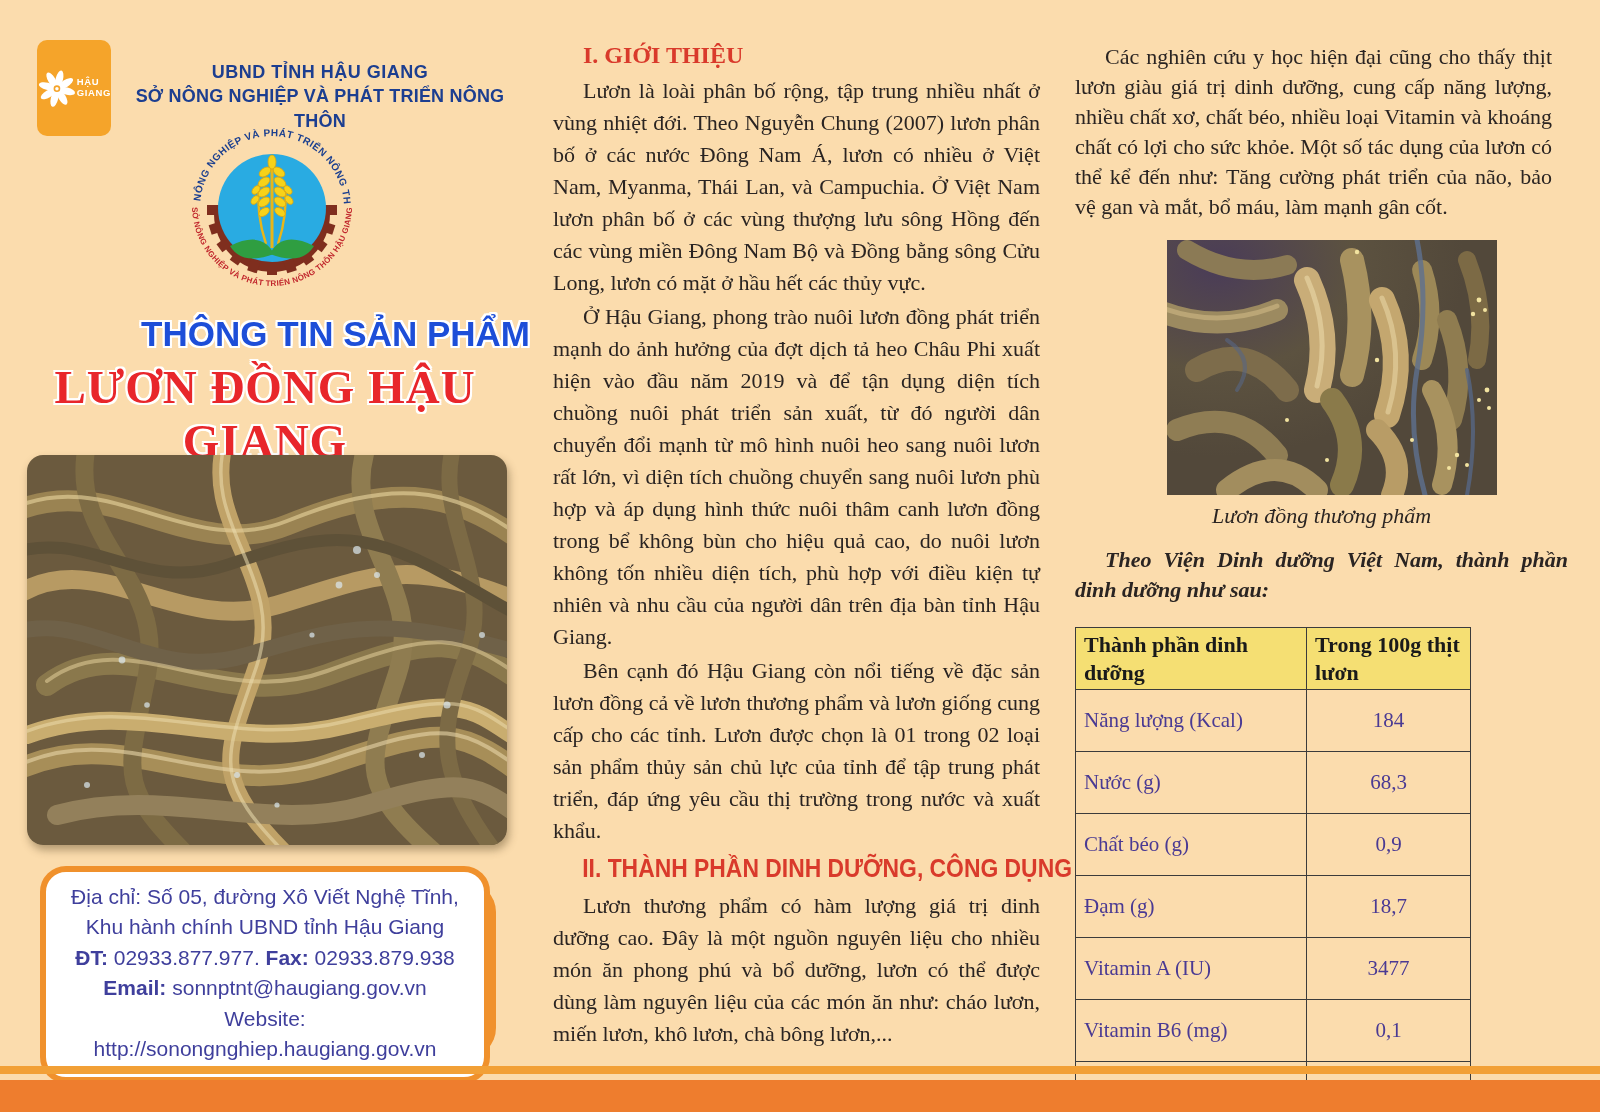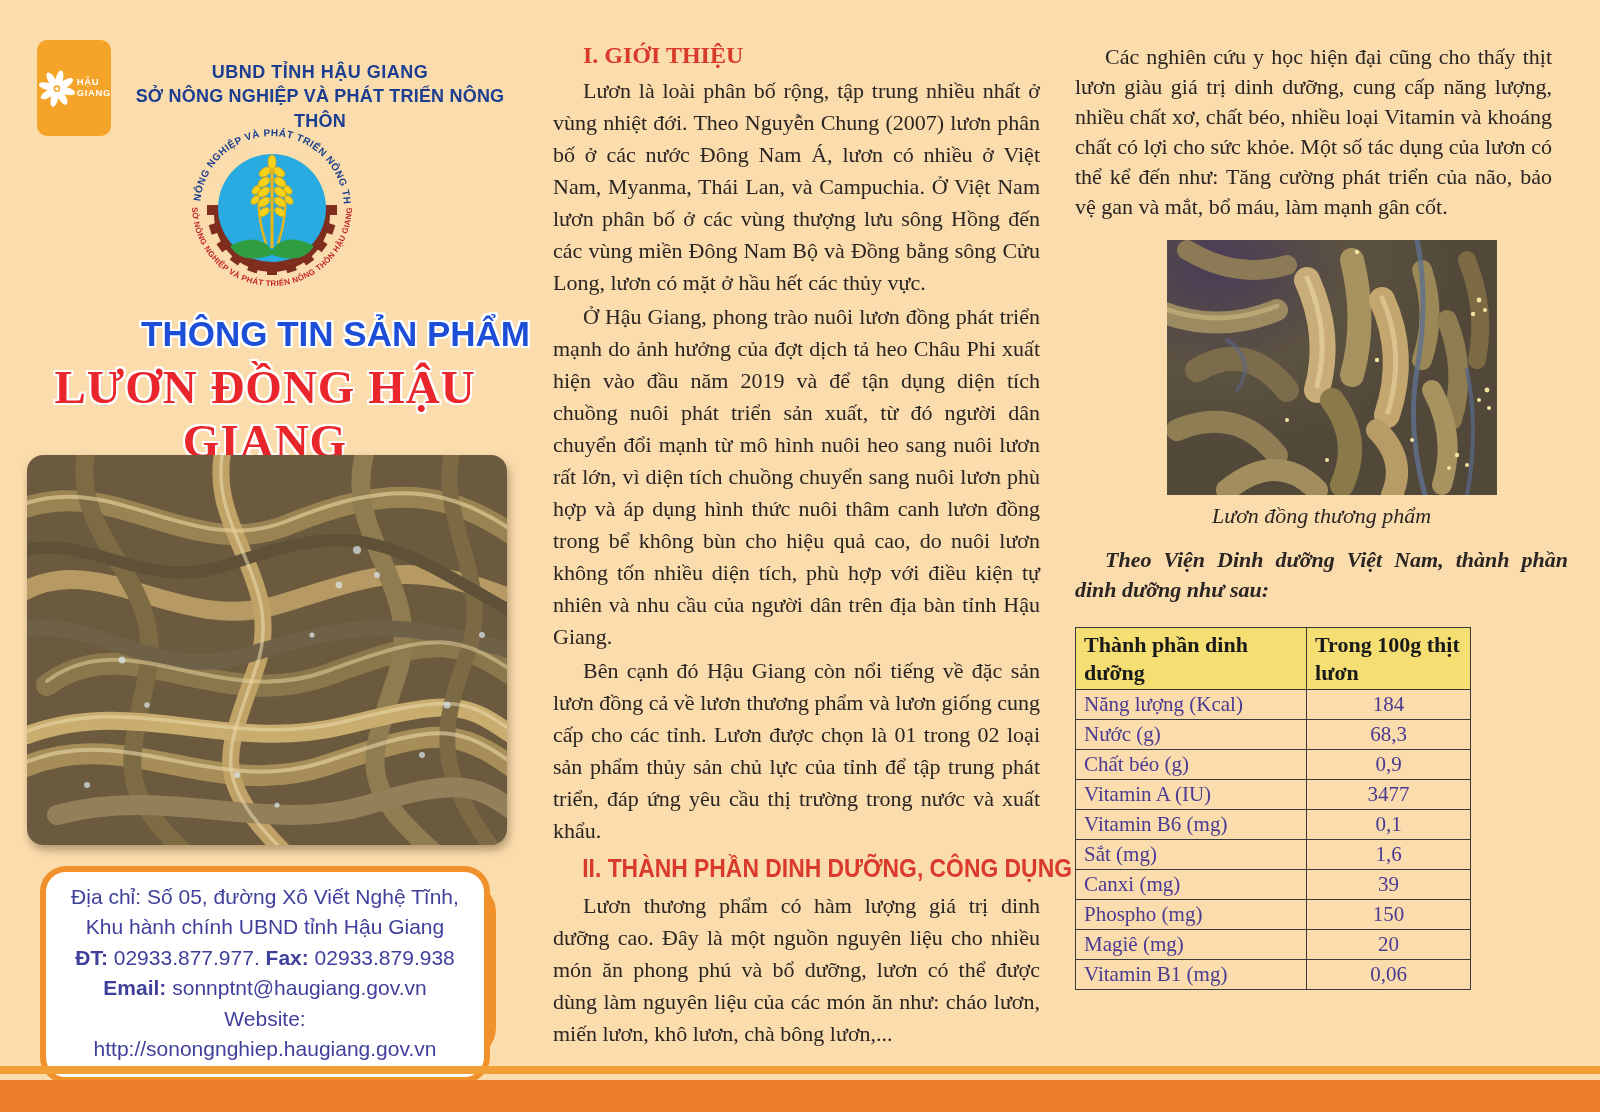--- a/index.html
+++ b/index.html
@@ -44,21 +44,21 @@
   .para-r{font-size:22px;line-height:30px;text-align:justify;text-indent:30px;margin:42px 16px 0 0;}
   .photo-right{display:block;margin:18px 0 0 92px;width:330px;height:255px;overflow:hidden;}
   .photo-caption{margin-top:8px;text-align:center;font-style:italic;font-size:22px;color:#2A2422;}
   .table-intro{margin-top:16px;font-weight:bold;font-style:italic;font-size:22px;line-height:30px;
                text-align:justify;text-indent:30px;}
   table.nutri{border-collapse:collapse;width:396px;}
   table.nutri th,table.nutri td{border:1.6px solid #3B3B3B;}
   table.nutri th{background:#F5DF73;color:#1A1A1A;font-size:22px;font-weight:bold;padding:3px 8px;line-height:1.25;}
   table.nutri th.h1{text-align:left;width:58.5%;}
   table.nutri th.h2{text-align:left;}
-  table.nutri td{color:#4A3A93;font-size:21px;height:29px;padding:0 8px;}
+  table.nutri td{color:#4A3A93;font-size:21px;height:29px;padding:16px 8px;}
   table.nutri td.c1{text-align:left;}
   table.nutri td.c2{text-align:center;}
   
   .stripe-thin{position:absolute;left:0;top:1066px;width:1600px;height:8px;background:#F2A036;}
   .stripe-band{position:absolute;left:0;top:1080px;width:1600px;height:32px;background:#EE7D2E;}
 </style>
 </head>
 <body>
 
 <div class="panel" id="left-panel">
@@ -295,20 +295,24 @@
           </tr>
           <tr>
             <td class="c1">Nước (g)</td>
             <td class="c2">68,3</td>
           </tr>
           <tr>
             <td class="c1">Chất béo (g)</td>
             <td class="c2">0,9</td>
           </tr>
           <tr>
+            <td class="c1">Đạm (g)</td>
+            <td class="c2">18,7</td>
+          </tr>
+          <tr>
             <td class="c1">Vitamin A (IU)</td>
             <td class="c2">3477</td>
           </tr>
           <tr>
             <td class="c1">Vitamin B6 (mg)</td>
             <td class="c2">0,1</td>
           </tr>
           <tr>
             <td class="c1">Sắt (mg)</td>
             <td class="c2">1,6</td>

